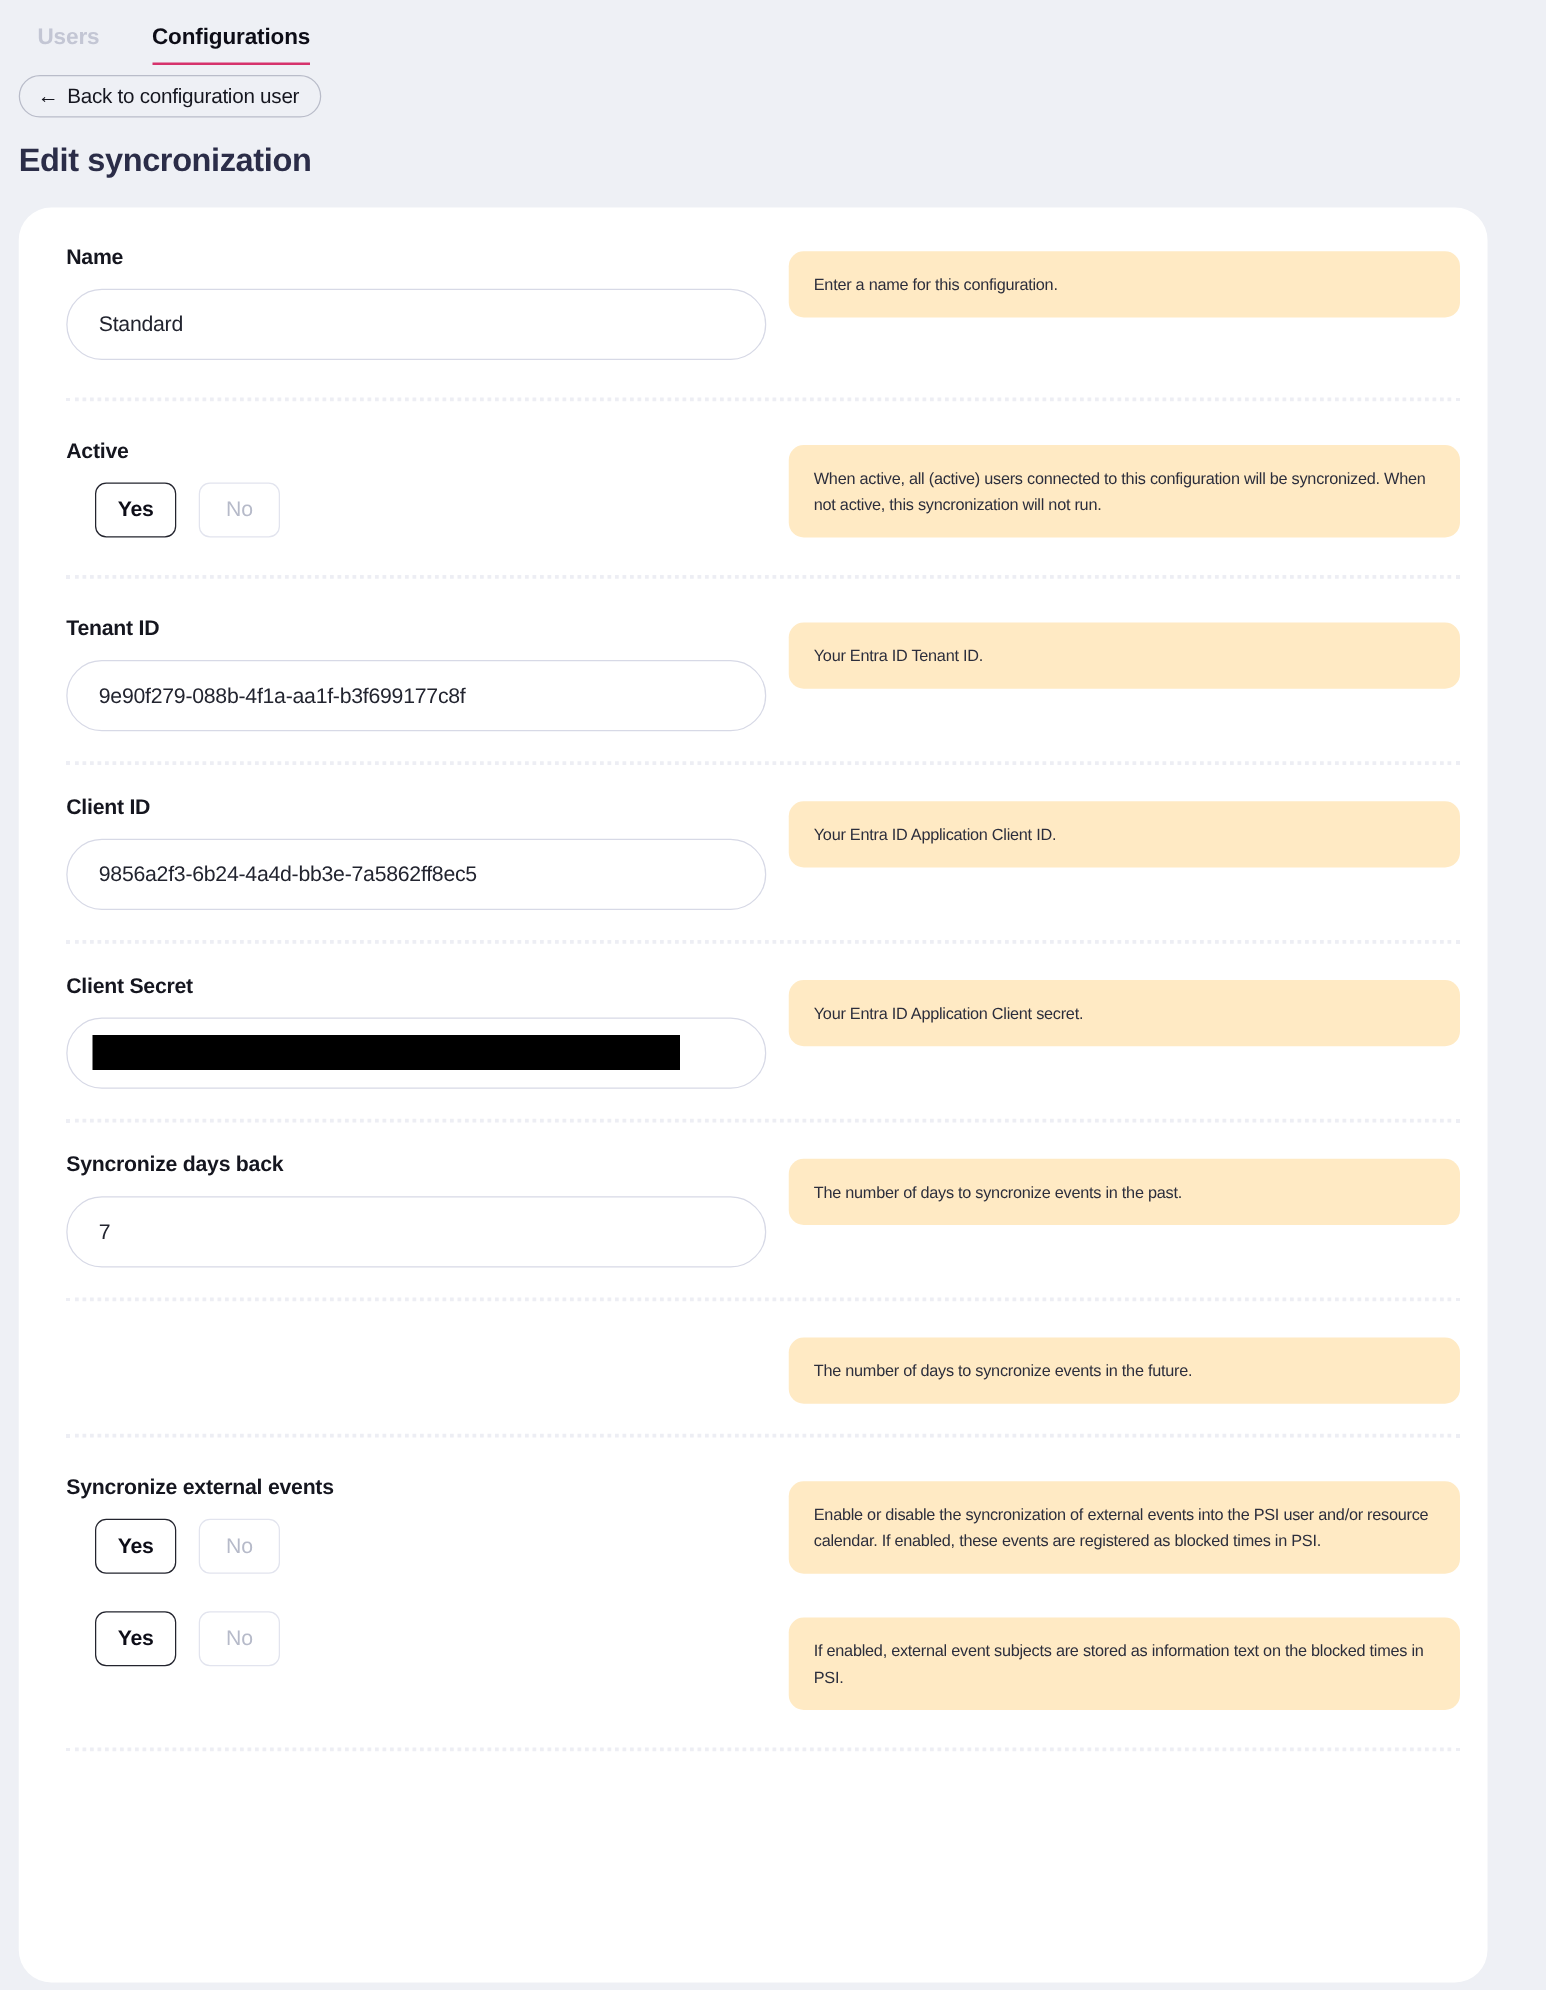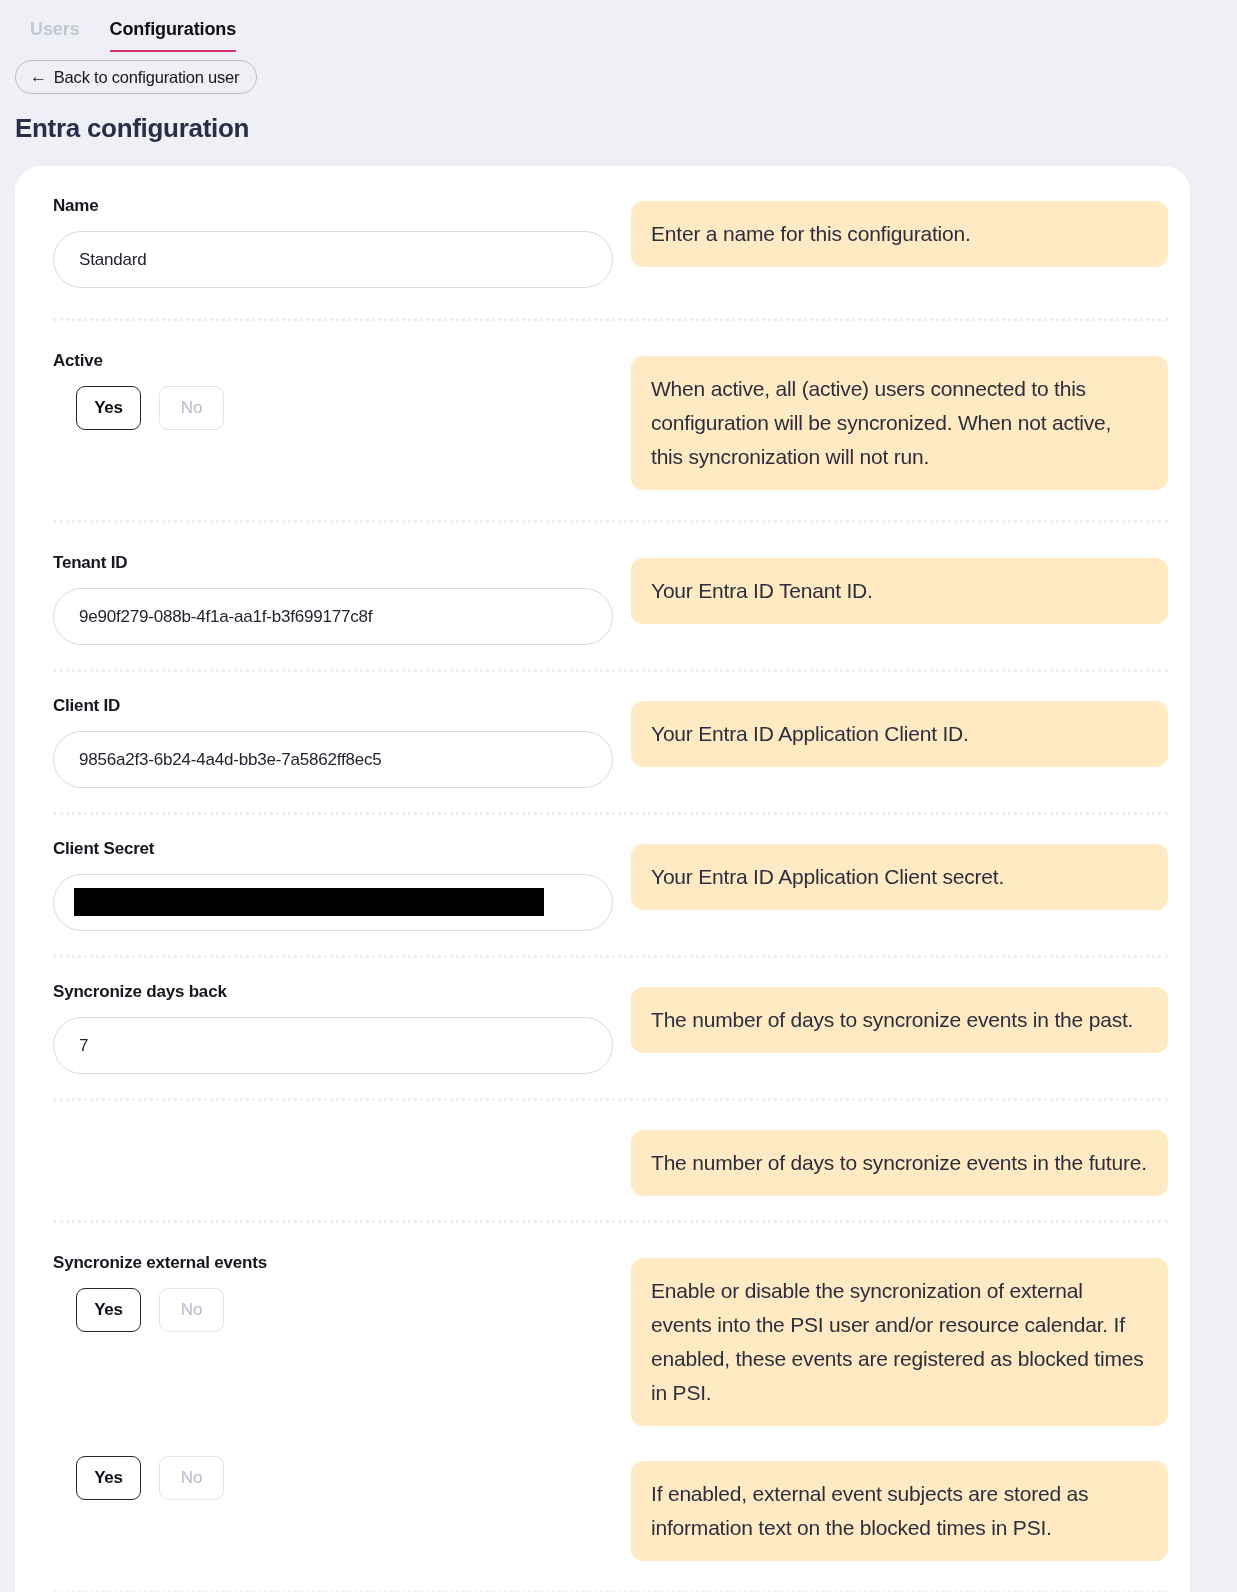--- a/index.html
+++ b/index.html
@@ -12,21 +12,21 @@
   body {
     width: 1237px;
     min-height: 1592px;
     overflow: hidden;
   }
 
   
   .tabbar {
     display: flex;
     align-items: flex-end;
-    gap: 30px;
+    gap: 42px;
     padding: 12px 0 0 30px;
     height: 52px;
   }
   .tab {
     font-size: 18px;
     font-weight: bold;
     color: #c3c6d4;
     padding-bottom: 12px;
     line-height: 1;
     letter-spacing: -0.1px;
@@ -145,21 +145,21 @@
     border: 1.4px solid #e2e4ee;
     color: #b6bac9;
     font-weight: normal;
   }
 
   
   .hint {
     background: #ffeac4;
     border-radius: 12px;
     padding: 16px 20px;
-    font-size: 21px;
+    font-size: 13px;
     line-height: 1.62;
     color: #2c2e3c;
     letter-spacing: -0.2px;
   }
 
   
   .divider {
     height: 0;
     margin: 0 22px 0 38px;
     border-top: 3px dotted #edeef4;
@@ -176,21 +176,21 @@
   <div class="tab active">Configurations</div>
 </div>
 
 <div class="backbar">
   <button class="back-btn">
     <span class="back-arrow">←</span>
     <span>Back to configuration user</span>
   </button>
 </div>
 
-<div class="page-title">Entra configuration</div>
+<div class="page-title">Edit syncronization</div>
 
 <div class="card">
 
   <div class="row">
     <div class="row-left">
       <div class="field-label">Name</div>
       <input class="text-input" type="text" value="Standard" style="">
     </div>
     <div class="row-right">
       <div class="hint">Enter a name for this configuration.</div>

